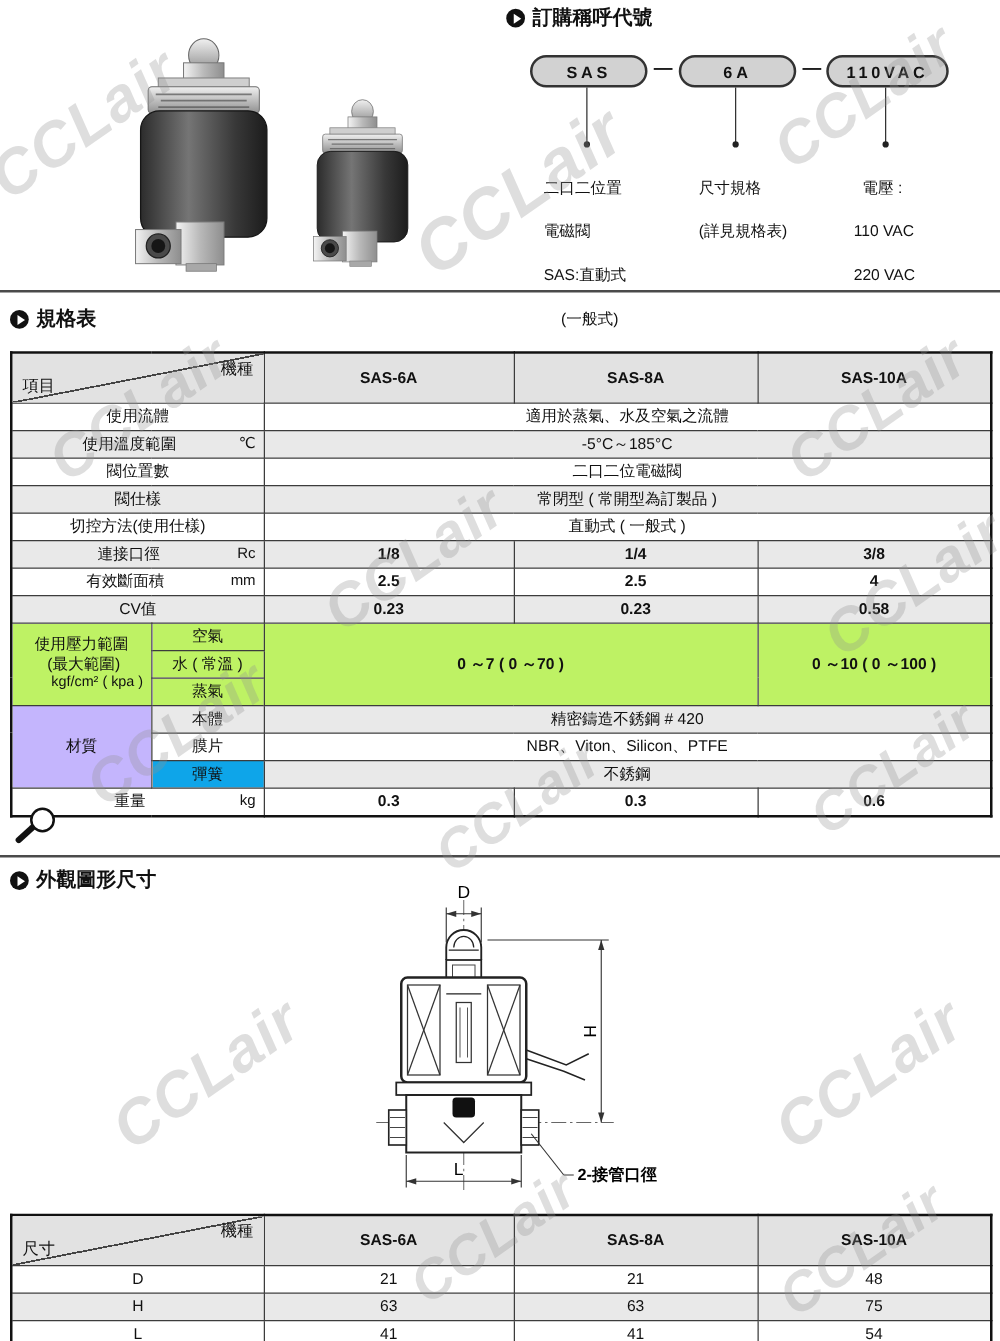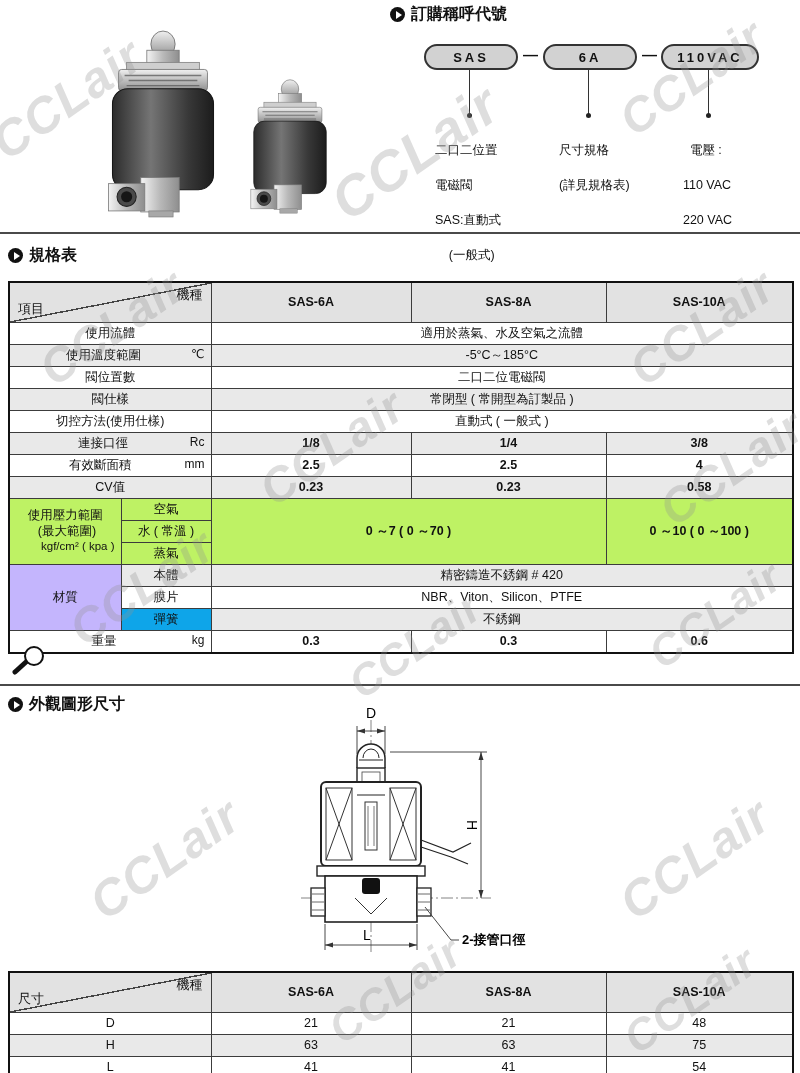--- a/index.html
+++ b/index.html
@@ -97,21 +97,21 @@
       <line x1="44" y1="59" x2="116" y2="59"></line>
   </g>
   <rect x="30" y="62" width="100" height="100" rx="15" fill="url(#gBody)" stroke="#151515"></rect>
   <rect x="58" y="150" width="38" height="34" fill="url(#gSilver)" stroke="#7a7a7a" stroke-width="0.8"></rect>
   <rect x="26" y="156" width="36" height="27" fill="url(#gSilver)" stroke="#7a7a7a" stroke-width="0.8"></rect>
   <circle cx="44" cy="169" r="9.5" fill="#4a4a4a" stroke="#222"></circle>
   <circle cx="44" cy="169" r="5.5" fill="#161616"></circle>
   <rect x="66" y="183" width="24" height="6" fill="#a8a8a8" stroke="#777" stroke-width="0.6"></rect>
 </svg>
 
-<div class="sec-title" style="left:390px;top:4px;justify-content:flex-end;">
+<div class="sec-title" style="left:405px;top:4px;justify-content:flex-end;">
   <span class="play-icon"></span>
   <span>訂購稱呼代號</span>
 </div>
 
 <div class="pill" style="left:424px;top:44px;width:90px;">
   <span>SAS</span>
 </div>
 <div class="dash" style="left:523px;top:46px;">—</div>
 <div class="pill" style="left:543px;top:44px;width:90px;">
   <span>6A</span>

